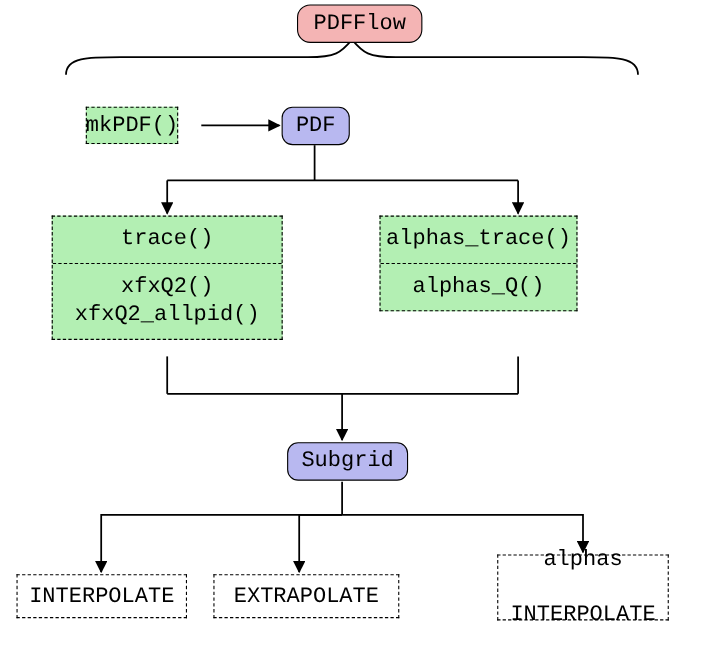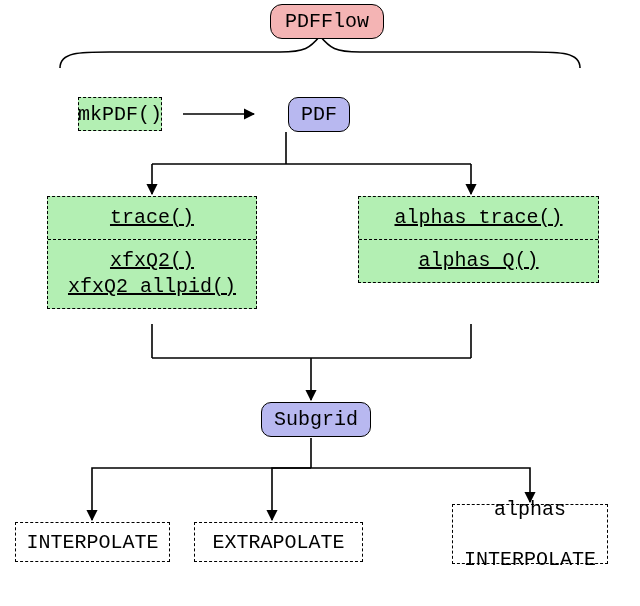--- a/index.html
+++ b/index.html
@@ -59,21 +59,20 @@
     border: 1.8px dashed #000;
     background: #b3efb3;
   }
   .stack .cell {
     box-sizing: border-box;
     width: 100%;
     text-align: center;
     font-size: 20px;
     line-height: 1.3;
     padding: 8px 4px;
-    text-decoration: underline;
   }
   .stack .cell + .cell {
     border-top: 1.8px dashed #000;
   }
 
   .mono { font-family: "Courier New", Courier, monospace; }
 </style>
 </head>
 <body>
 
@@ -120,35 +119,35 @@
 </svg>
 
 <div class="node red-box mono" style="left:270px; top:4px;">
   <span>PDFFlow</span>
 </div>
 
 <div class="node green-box mono" style="left:78px; top:97px; width:84px; height:34px;">
   <span>mkPDF()</span>
 </div>
 
-<div class="node blue-box mono" style="left:256px; top:97px;margin-left:32px;">
+<div class="node blue-box mono" style="left:256px; top:97px;">
   <span>PDF</span>
 </div>
 
 <div class="stack" style="left:47px; top:196px; width:210px;">
   <div class="cell mono">
     <span>trace()</span>
   </div>
   <div class="cell mono">
     <span>xfxQ2()</span><br>
     <span>xfxQ2_allpid()</span>
   </div>
 </div>
 
-<div class="stack" style="left:358px; top:196px; width:241px;">
+<div class="stack" style="left:345px; top:196px; width:180px;">
   <div class="cell mono">
     <span>alphas_trace()</span>
   </div>
   <div class="cell mono">
     <span>alphas_Q()</span><br>
   </div>
 </div>
 
 <div class="node blue-box mono" style="left:261px; top:402px;font-family:Liberation Mono, monospace;">
   <span>Subgrid</span>

